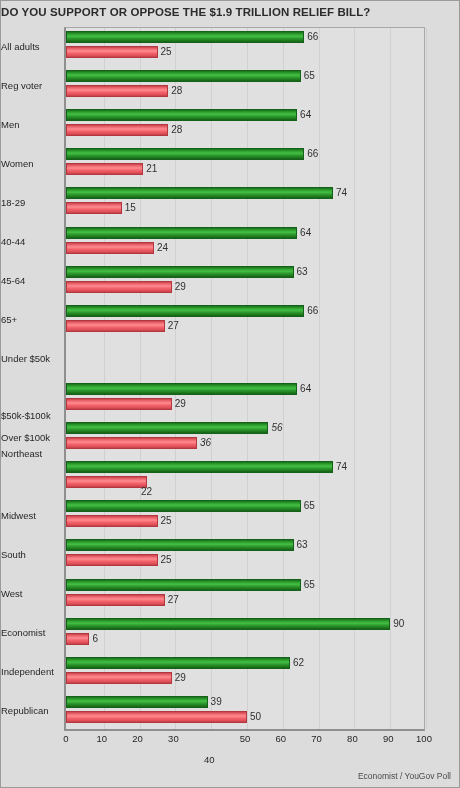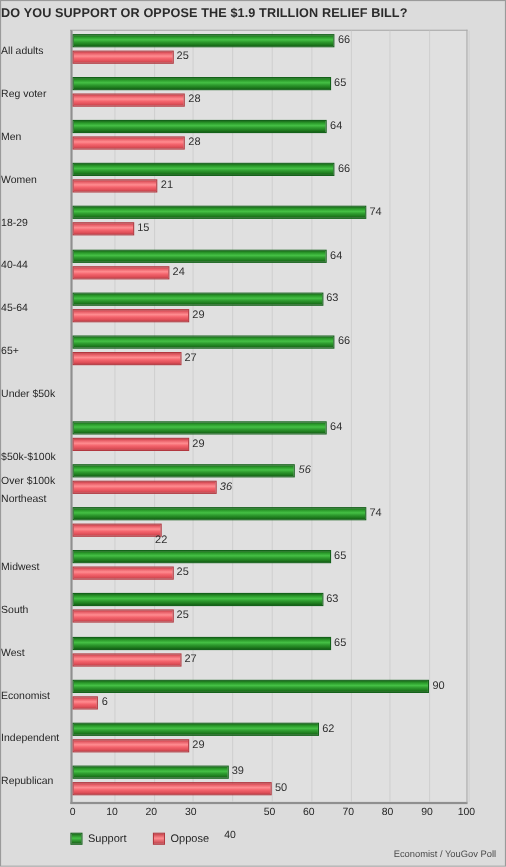--- a/index.html
+++ b/index.html
@@ -414,25 +414,15 @@
       <div class="x-tick" style="left: 109.4px;">30</div>
       <div class="x-tick" style="left: 145.2px; margin-top: 21px;">40</div>
       <div class="x-tick" style="left: 181px;">50</div>
       <div class="x-tick" style="left: 216.8px;">60</div>
       <div class="x-tick" style="left: 252.6px;">70</div>
       <div class="x-tick" style="left: 288.4px;">80</div>
       <div class="x-tick" style="left: 324.2px;">90</div>
       <div class="x-tick" style="left: 360px;">100</div>
     </div>
 
-  <div id="legend">
-      <div class="legend-item">
-        <span class="legend-swatch support"></span>
-        <span class="legend-label">Support</span>
-      </div>
-      <div class="legend-item">
-        <span class="legend-swatch oppose"></span>
-        <span class="legend-label">Oppose</span>
-      </div>
-    </div>
 
   <div id="source-note">Economist / YouGov Poll</div>
 </div>
 
 </body></html>

